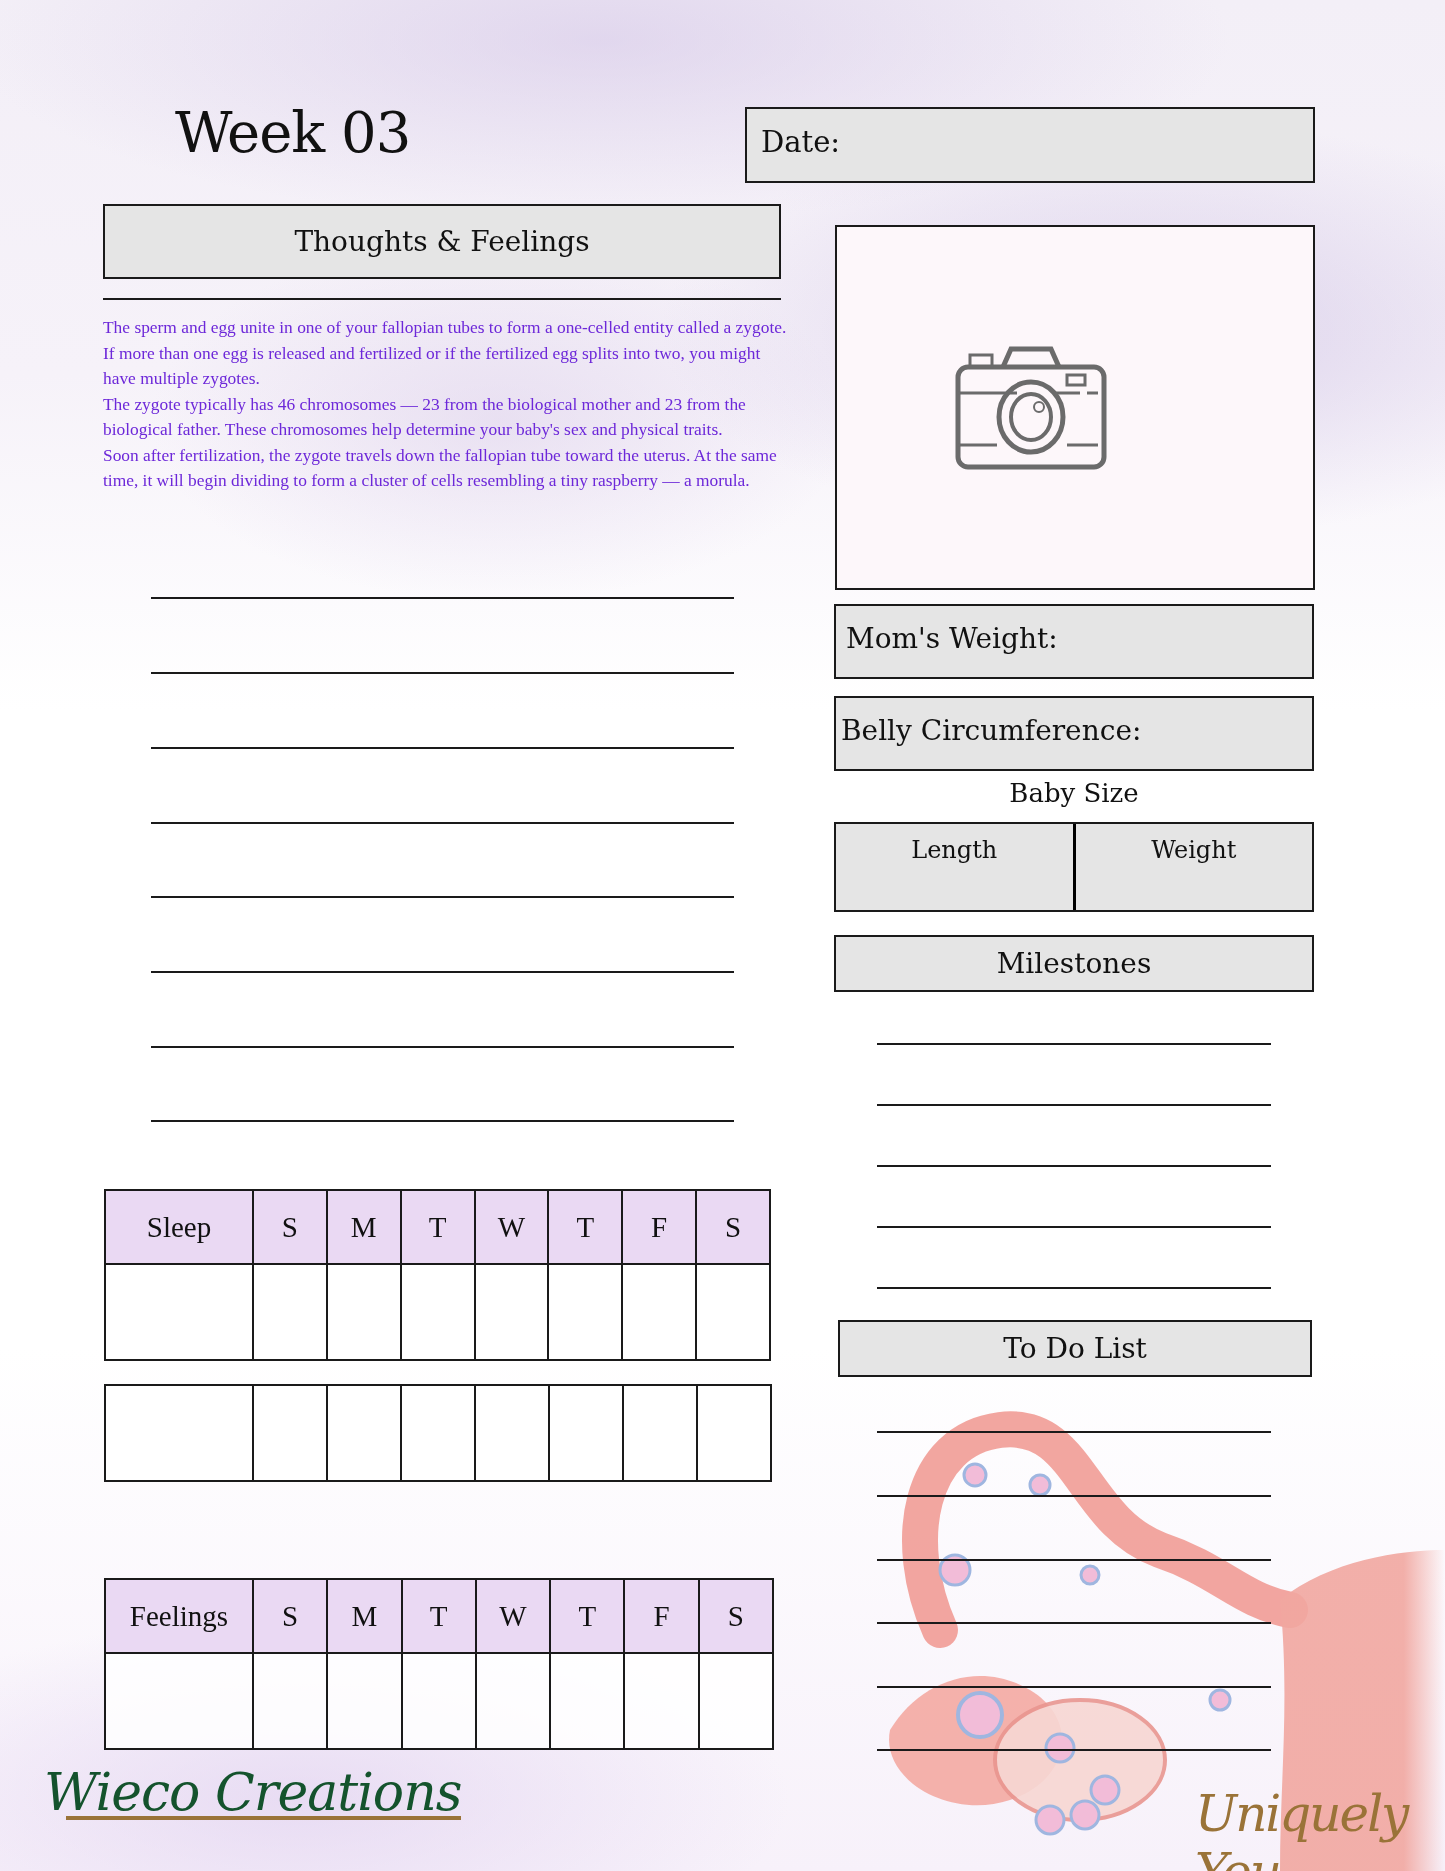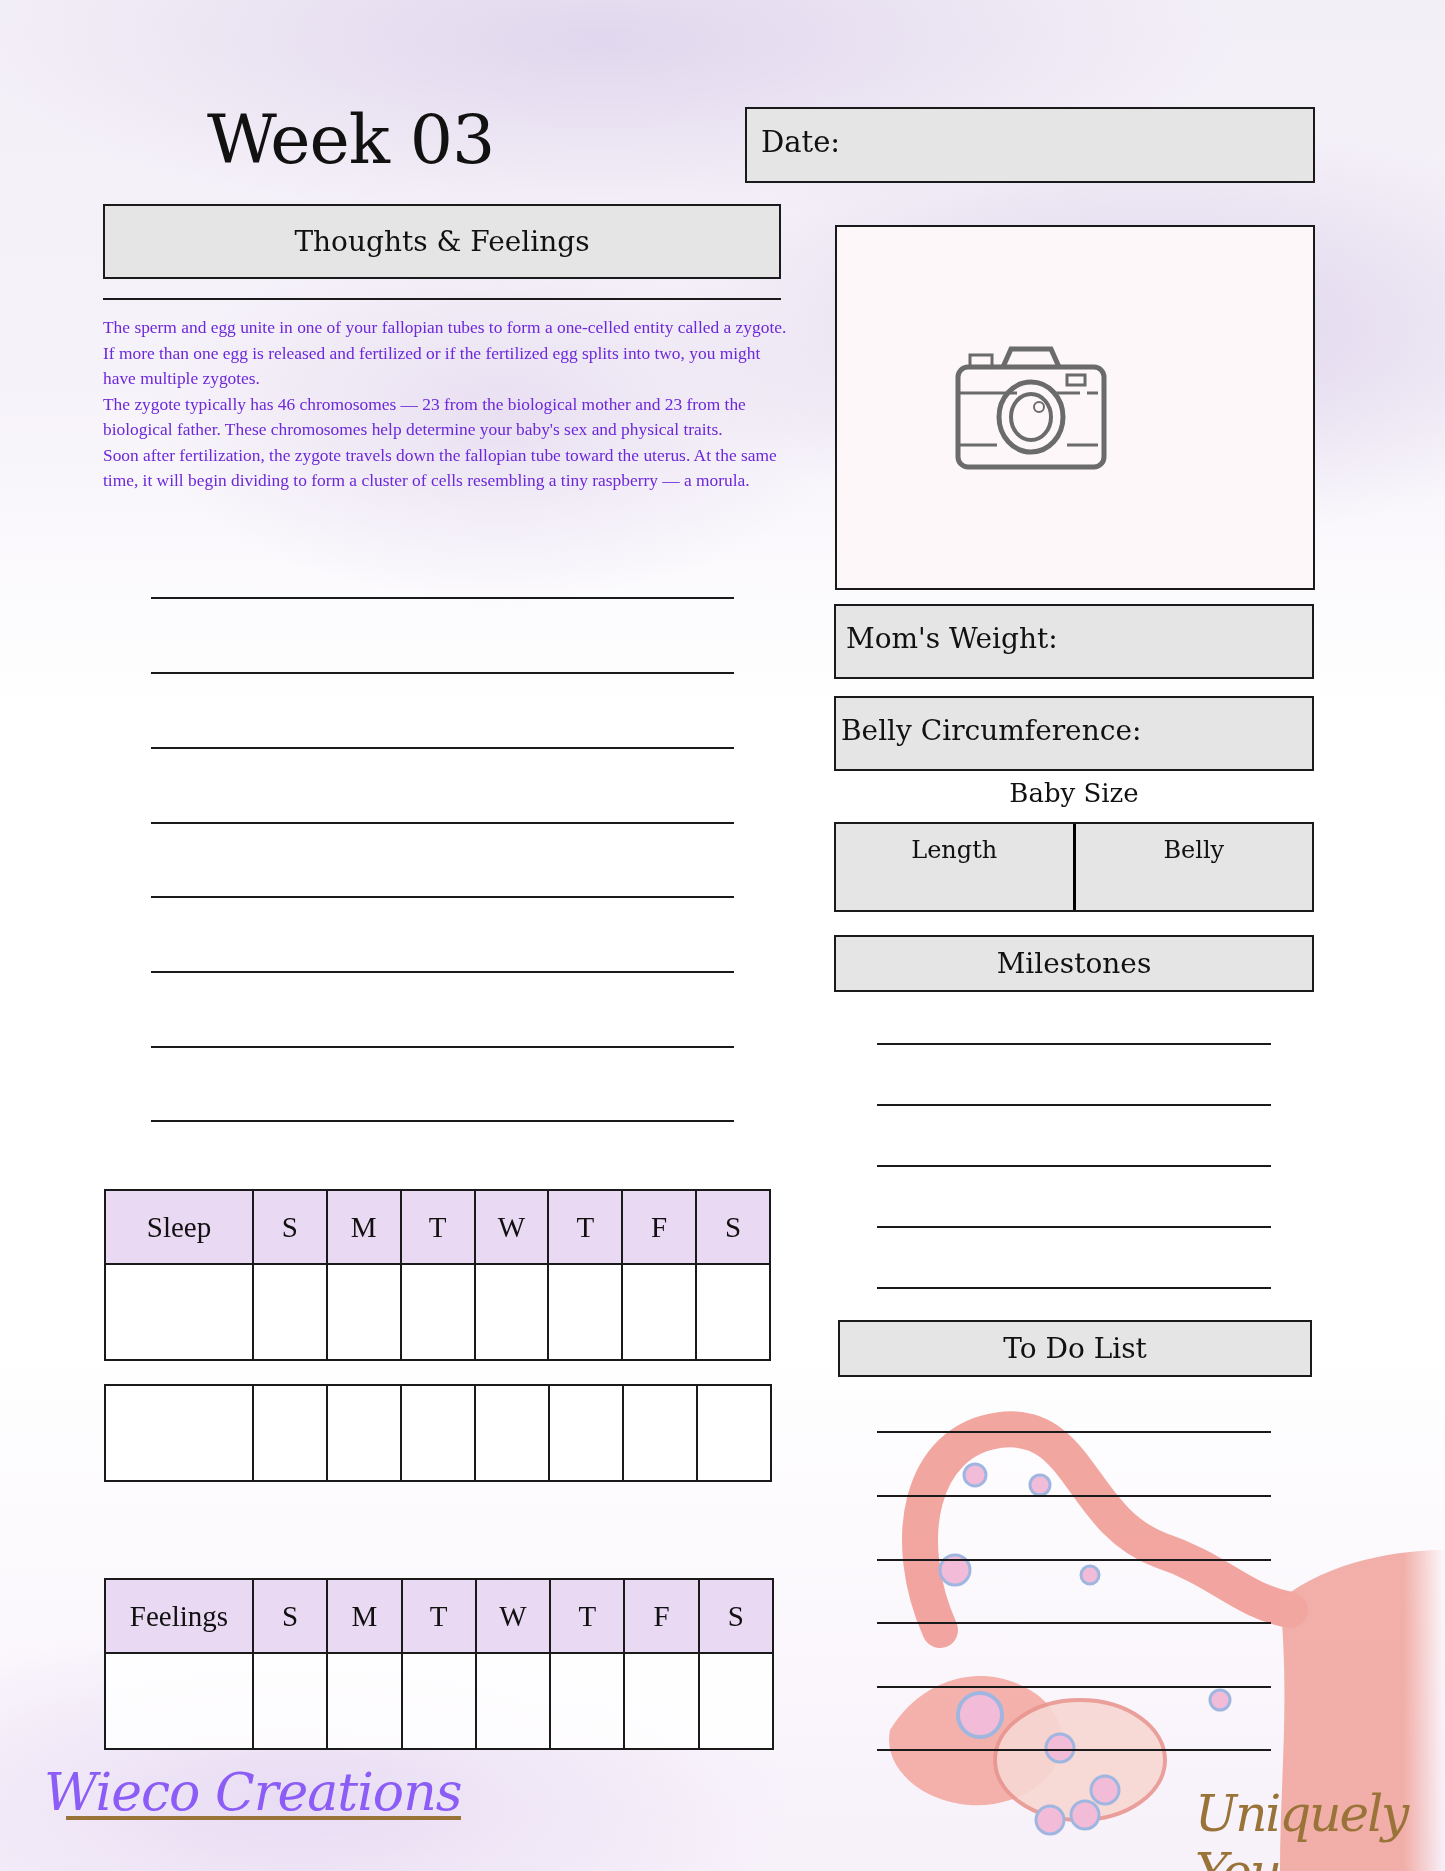--- a/index.html
+++ b/index.html
@@ -10,23 +10,22 @@
     background:
       radial-gradient(ellipse 900px 260px at 600px 40px, rgba(210,195,230,0.55), rgba(255,255,255,0) 70%),
       radial-gradient(ellipse 700px 300px at 1150px 330px, rgba(200,185,225,0.55), rgba(255,255,255,0) 70%),
       radial-gradient(ellipse 500px 260px at 500px 420px, rgba(215,200,232,0.45), rgba(255,255,255,0) 70%),
       radial-gradient(ellipse 700px 260px at 300px 1800px, rgba(225,210,240,0.7), rgba(255,255,255,0) 70%),
       linear-gradient(180deg, #f3eff7 0%, #f6f2f9 20%, #ffffff 38%, #ffffff 72%, #f7f1fa 100%);
   }
   .abs { position:absolute; }
   .lav { background:#e5e5e5; border:2px solid #1a1a1a; box-sizing:border-box; }
   .title {
-    left:175px; top:100px; font-size:68px; font-weight:500; letter-spacing:-1px;
+    left:175px; top:100px; font-size:56px; font-weight:500; letter-spacing:-1px;
     font-family:"DejaVu Serif", serif;
-    margin-left:32px;
   }
   .date-box { left:745px; top:107px; width:570px; height:76px; }
   .date-box span { position:absolute; left:14px; top:16px; font-size:29px; }
   .tf-box { left:103px; top:204px; width:678px; height:75px; display:flex; align-items:center; justify-content:center; font-size:28px; }
   .divider { left:103px; top:298px; width:678px; height:2px; background:#1a1a1a; }
   .para {
     left:103px; top:315px; width:690px; font-size:17.4px; line-height:25.5px; color:#6d28d9;
     font-family:"Liberation Serif", serif;
   }
   .para p { margin:0; }
@@ -38,21 +37,21 @@
   .babysize { left:834px; top:778px; width:480px; text-align:center; font-size:26px; }
   .lw { left:834px; top:822px; width:480px; height:90px; display:flex; }
   .lw div { flex:1; text-align:center; font-size:24px; padding-top:12px; }
   .lw div:first-child { border-right:3px solid #000000; }
   .hdr { left:834px; width:480px; height:57px; display:flex; align-items:center; justify-content:center; font-size:28px; }
   table.trk { position:absolute; border-collapse:collapse; table-layout:fixed; }
   table.trk td { border:2.5px solid #1a1a1a; text-align:center; font-size:29px; padding:0; font-family:"Liberation Serif", serif; }
   table.trk tr.h td { background:#ead9f3; height:72px; }
   table.trk tr.b td { height:94px; background:rgba(255,255,255,0.85); }
   .brand {
-    left:44px; top:1762px; font-size:52px; color:#8b5cf6; font-style:italic;
+    left:44px; top:1762px; font-size:52px; color:#14532d; font-style:italic;
     font-family:"DejaVu Serif", serif; letter-spacing:-1px;
   }
   .brand .ul { position:absolute; left:22px; right:0; bottom:2px; height:4px; background:#9a7338; }
   .sig {
     left:1195px; top:1785px; font-size:50px; color:#9a7338; font-style:italic;
     font-family:"DejaVu Serif", serif; letter-spacing:-2px;
   }
   .illus { left:860px; top:1400px; width:585px; height:471px; }
 </style>
 </head>
@@ -106,21 +105,21 @@
 <div class="abs lav field" style="top:604px">
   <span style="left:10px">Mom's Weight:</span>
 </div>
 <div class="abs lav field" style="top:696px">
   <span style="left:5px">Belly Circumference:</span>
 </div>
 
 <div class="abs babysize">Baby Size</div>
 <div class="abs lav lw">
   <div><span>Length</span></div>
-  <div><span>Belly</span></div>
+  <div><span>Weight</span></div>
 </div>
 
 <div class="abs lav hdr" style="top:935px">
   <span>Milestones</span>
 </div>
 <div>
   <div class="wline" style="left:877px;top:1043px;width:394px"></div>
   <div class="wline" style="left:877px;top:1104px;width:394px"></div>
   <div class="wline" style="left:877px;top:1165px;width:394px"></div>
   <div class="wline" style="left:877px;top:1226px;width:394px"></div>

